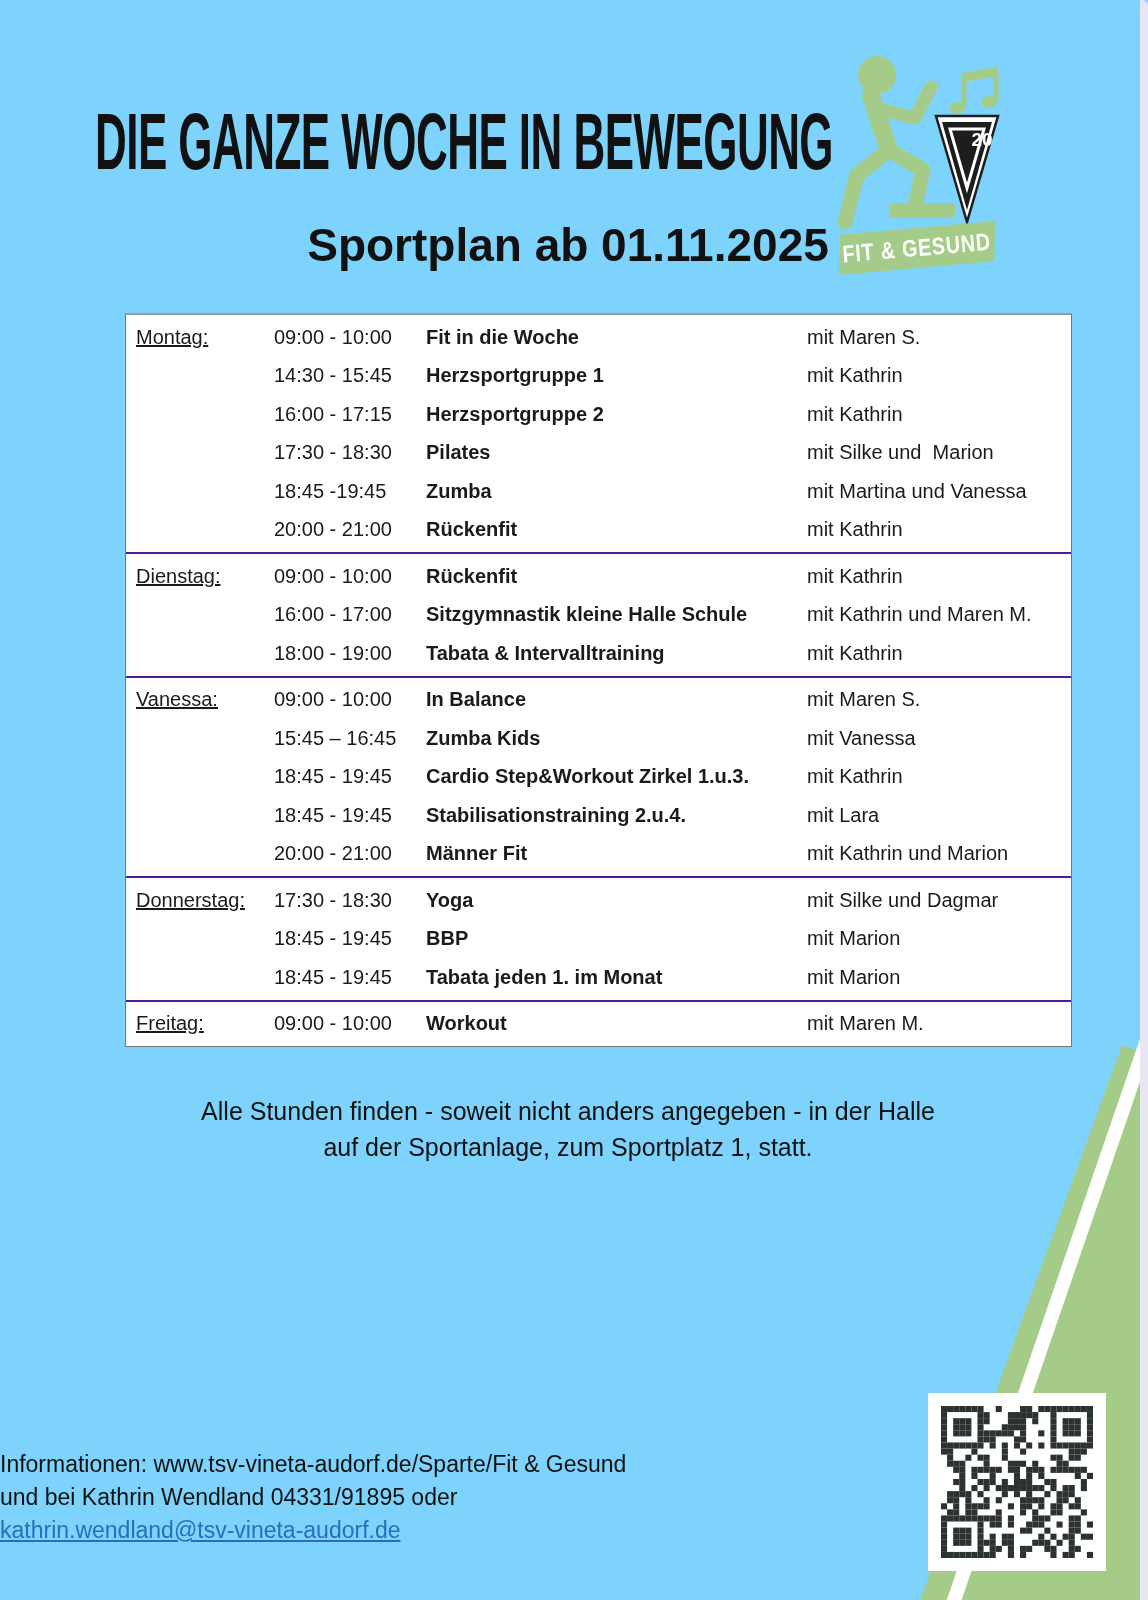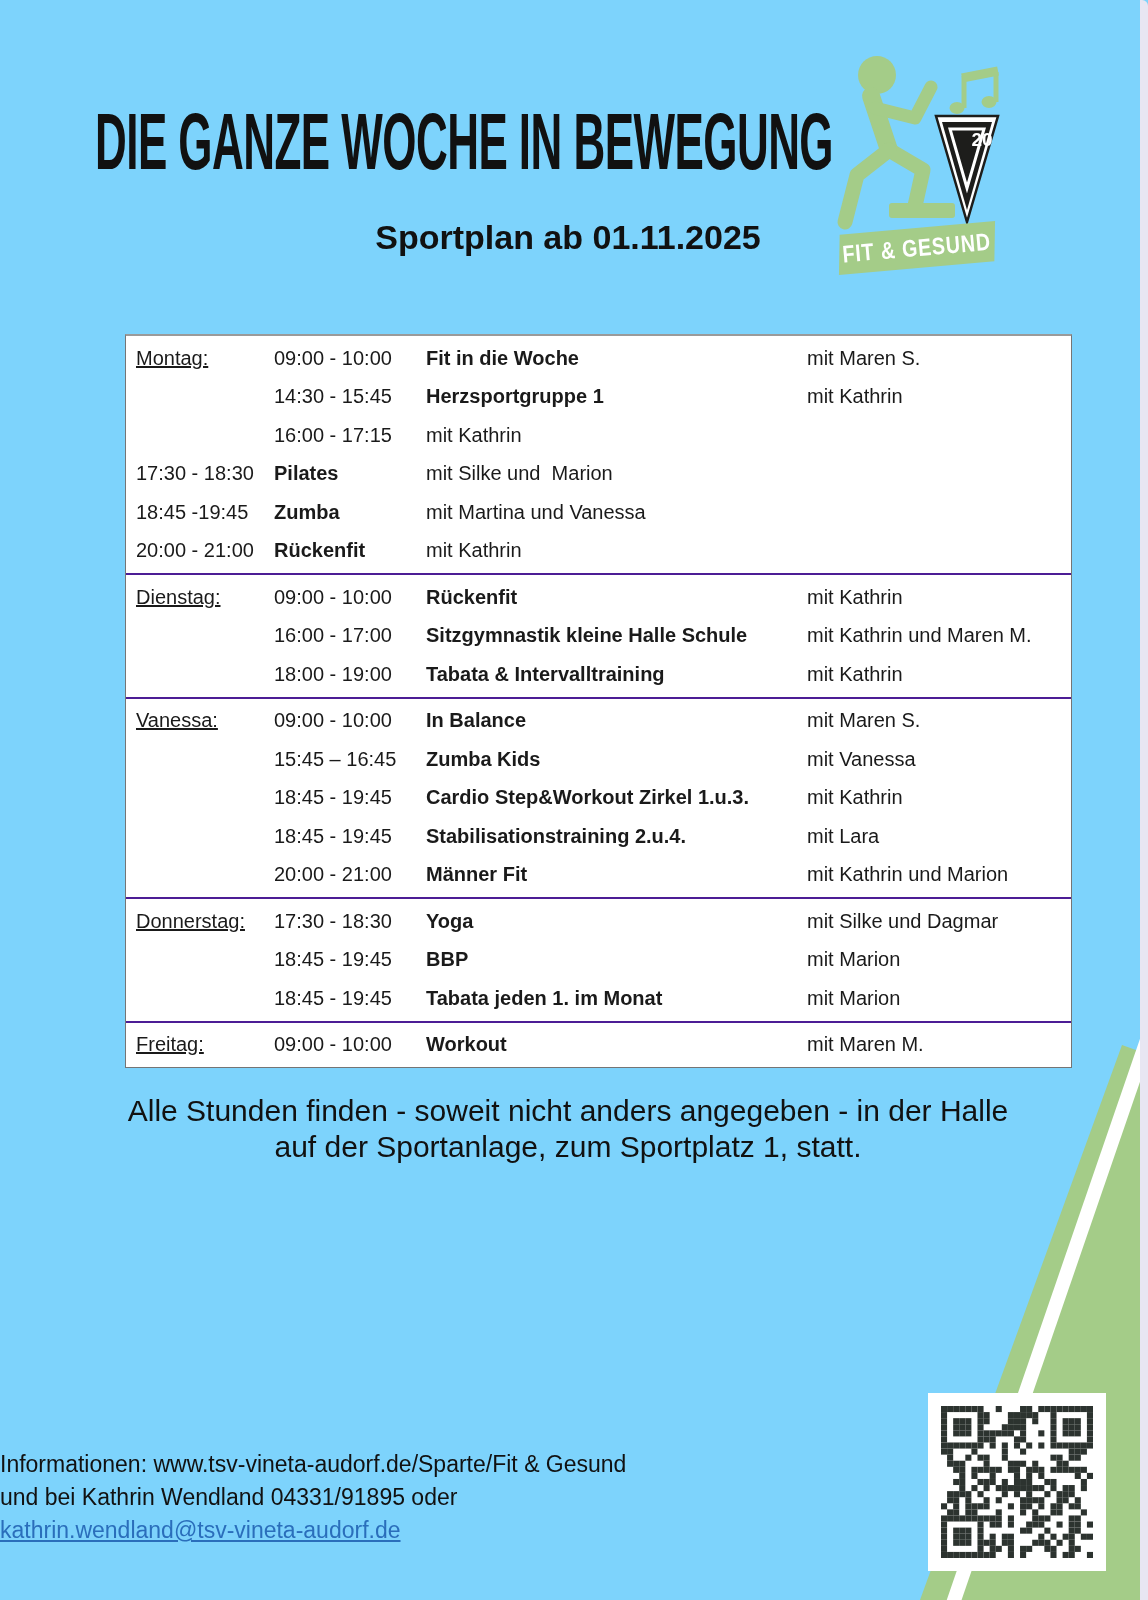--- a/index.html
+++ b/index.html
@@ -7,47 +7,47 @@
   #page{position:relative;width:1148px;height:1600px;background:#7dd3fc;overflow:hidden;}
 
   
   #edge-strip{position:absolute;right:0;top:0;width:8px;height:1600px;background:#e8e6f2;border-top-right-radius:6px;}
 
   
   #title{position:absolute;left:95px;top:96px;font-size:80px;font-weight:bold;
          letter-spacing:-1px;transform:scaleX(0.55);transform-origin:left top;
          white-space:nowrap;color:#111;}
   #subtitle{position:absolute;left:0;top:218px;width:1136px;text-align:center;
-            font-size:34px;font-weight:bold;color:#111;}
+            font-size:46px;font-weight:bold;color:#111;}
 
   
   #logo{position:absolute;left:815px;top:52px;width:215px;height:230px;}
   #fig-svg{position:absolute;left:12px;top:2px;}
   #notes-svg{position:absolute;left:133px;top:12px;}
   #badge-svg{position:absolute;left:119px;top:62px;}
   #banner{position:absolute;left:24px;top:176px;width:156px;height:40px;
           background:var(--green,#a4cc88);transform:rotate(-5deg) skewX(-6deg);
           display:flex;align-items:center;justify-content:center;}
   #banner span{display:inline-block;transform:skewX(6deg) scaleX(0.82);
           font-weight:bold;font-size:24px;color:#fff;white-space:nowrap;letter-spacing:1px;}
 
   
-  #schedule{position:absolute;left:125px;top:334px;width:945px;border:1px solid #757575;
+  #schedule{position:absolute;left:125px;top:313px;width:945px;border:1px solid #757575;
             border-top:2px solid #9a9a9a;background:#fff;text-align:center;}
   .day-section{display:grid;grid-template-columns:138px 152px 381px 1fr;
                grid-auto-rows:38.5px;padding:3px 0 3px 10px;}
   .day-section + .day-section{border-top:2px solid #4c1d95;}
   .cell{display:flex;align-items:center;font-size:20px;white-space:pre;overflow:visible;}
   .day-label{text-decoration:underline;}
   .course{font-weight:bold;}
   .course .course-note{font-weight:bold;}
 
   
   #note{position:absolute;left:0;top:1093px;width:1136px;text-align:center;
-        font-size:30px;line-height:36px;color:#111;}
+        font-size:25px;line-height:36px;color:#111;}
   #footer{position:absolute;left:0;top:1448px;width:1060px;text-align:left;
           font-size:23px;line-height:33px;color:#111;}
   #footer a{color:#2a6ebb;text-decoration:underline;cursor:pointer;}
 
   
   #stripes{position:absolute;left:848px;top:1020px;width:292px;height:580px;overflow:hidden;}
   .stripe-main{position:absolute;left:274px;top:25px;width:400px;height:760px;
                background:var(--green,#a4cc88);transform:rotate(20deg);transform-origin:top left;}
   .stripe-slash{position:absolute;left:295px;top:10px;width:14px;height:790px;
                background:#ffffff;transform:rotate(19deg);transform-origin:top left;}
@@ -108,20 +108,21 @@
         <div class="cell day-cell day-label">Montag:</div>
         <div class="cell time">09:00 - 10:00</div>
         <div class="cell course"><span>Fit in die Woche</span></div>
         <div class="cell instructor">mit Maren S.</div>
         <div class="cell day-cell"></div>
         <div class="cell time">14:30 - 15:45</div>
         <div class="cell course"><span>Herzsportgruppe 1</span></div>
         <div class="cell instructor">mit Kathrin</div>
         <div class="cell day-cell"></div>
         <div class="cell time">16:00 - 17:15</div>
+        <div class="cell course"><span>Herzsportgruppe 2</span></div>
         <div class="cell instructor">mit Kathrin</div>
         <div class="cell day-cell"></div>
         <div class="cell time">17:30 - 18:30</div>
         <div class="cell course"><span>Pilates</span></div>
         <div class="cell instructor">mit Silke und  Marion</div>
         <div class="cell day-cell"></div>
         <div class="cell time">18:45 -19:45</div>
         <div class="cell course"><span>Zumba</span></div>
         <div class="cell instructor">mit Martina und Vanessa</div>
         <div class="cell day-cell"></div>

